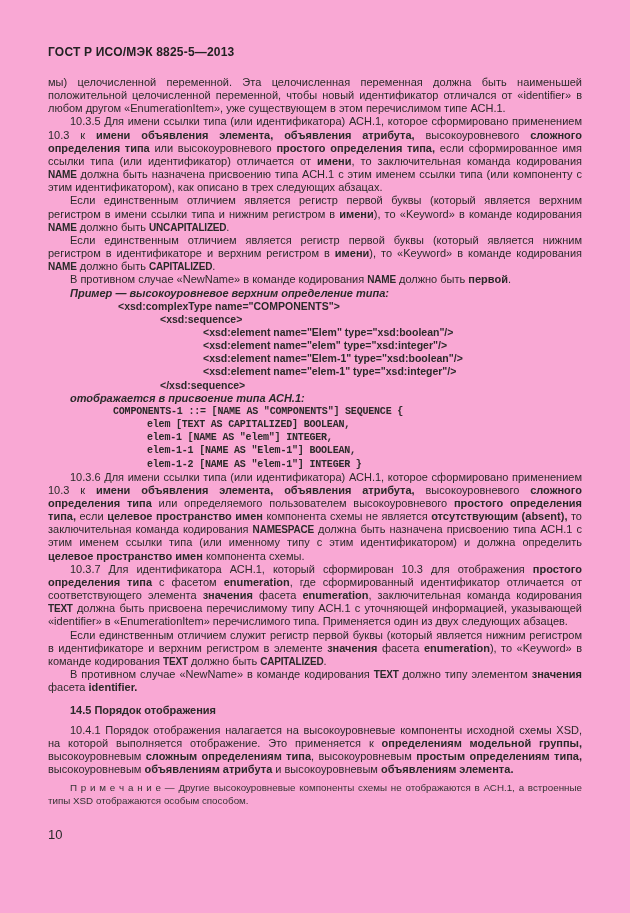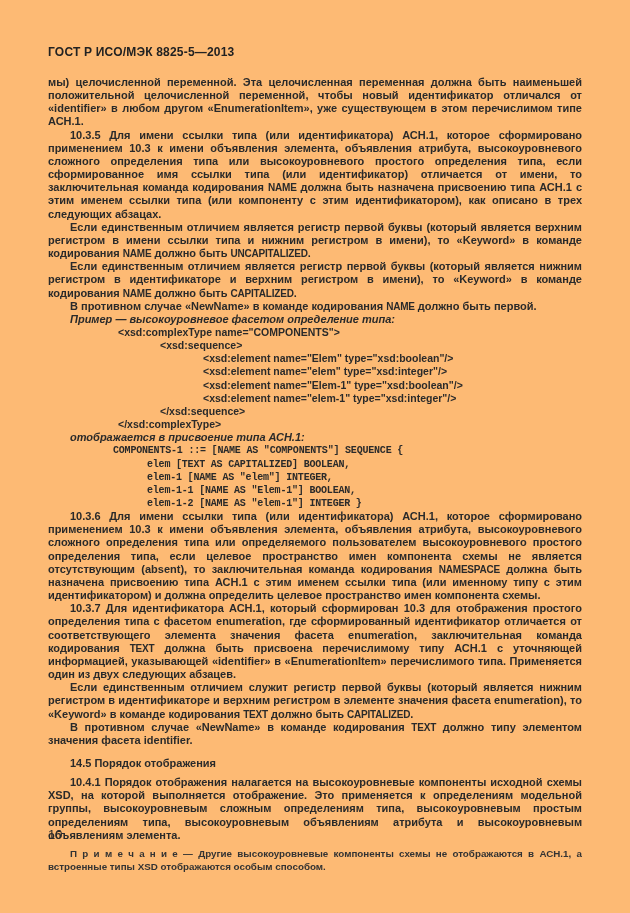--- a/index.html
+++ b/index.html
@@ -1,20 +1,20 @@
 <!DOCTYPE html>
 <html><head>
 <meta charset="utf-8">
 <style>
   html, body { margin: 0; padding: 0; background: #ffffff; }
   .page {
     position: relative;
     width: 630px;
     height: 913px;
-    background: #fdba74;
+    background: #f9a8d4;
     font-family: "Liberation Sans", sans-serif;
     color: #2a2a2a;
     overflow: hidden;
   }
   .header {
     position: absolute;
     top: 45px;
     left: 48px;
     font-size: 12px;
     font-weight: bold;
@@ -43,21 +43,21 @@
     margin: 10px 0 6px 0;
   }
   .note {
     font-size: 9.8px;
     line-height: 12.6px;
     text-align: justify;
     text-indent: 22px;
     margin-top: 6px;
     color: #333333;
   }
-  .run-n { font-weight: bold; }
+  .run-n { font-weight: normal; }
   .run-b { font-weight: bold; }
   .run-bi { font-weight: bold; font-style: italic; }
   .run-m {
     font-family: Liberation Sans, sans-serif;
     font-weight: bold;
     font-size: 10px;
     letter-spacing: -0.2px;
     margin-top: 14px;
   }
   .code { margin: 0; }
@@ -93,30 +93,29 @@
 
 <div class="page">
   <div class="header">ГОСТ Р ИСО/МЭК 8825-5—2013</div>
 
   <div class="content">
       <p class="para no-indent"><span class="run-n">мы) целочисленной переменной. Эта целочисленная переменная должна быть наименьшей положительной целочисленной переменной, чтобы новый идентификатор отличался от «identifier» в любом другом «EnumerationItem», уже существующем в этом перечислимом типе АСН.1.</span></p>
       <p class="para"><span class="run-n">10.3.5 Для имени ссылки типа (или идентификатора) АСН.1, которое сформировано применением 10.3 к </span><span class="run-b">имени объявления элемента, объявления атрибута,</span><span class="run-n"> высокоуровневого </span><span class="run-b">сложного определения типа</span><span class="run-n"> или высокоуровневого </span><span class="run-b">простого определения типа,</span><span class="run-n"> если сформированное имя ссылки типа (или идентификатор) отличается от </span><span class="run-b">имени</span><span class="run-n">, то заключительная команда кодирования </span><span class="run-m">NAME</span><span class="run-n"> должна быть назначена присвоению типа АСН.1 с этим именем ссылки типа (или компоненту с этим идентификатором), как описано в трех следующих абзацах.</span></p>
       <p class="para"><span class="run-n">Если единственным отличием является регистр первой буквы (который является верхним регистром в имени ссылки типа и нижним регистром в </span><span class="run-b">имени</span><span class="run-n">), то «Keyword» в команде кодирования </span><span class="run-m">NAME</span><span class="run-n"> должно быть </span><span class="run-m">UNCAPITALIZED</span><span class="run-n">.</span></p>
       <p class="para"><span class="run-n">Если единственным отличием является регистр первой буквы (который является нижним регистром в идентификаторе и верхним регистром в </span><span class="run-b">имени</span><span class="run-n">), то «Keyword» в команде кодирования </span><span class="run-m">NAME</span><span class="run-n"> должно быть </span><span class="run-m">CAPITALIZED</span><span class="run-n">.</span></p>
       <p class="para"><span class="run-n">В противном случае «NewName» в команде кодирования </span><span class="run-m">NAME</span><span class="run-n"> должно быть </span><span class="run-b">первой</span><span class="run-n">.</span></p>
-      <p class="para"><span class="run-bi">Пример — высокоуровневое фасетом определение типа:</span></p>
+      <p class="para"><span class="run-bi">Пример — высокоуровневое верхним определение типа:</span></p>
       <div class="code code-xsd">
         <div class="code-line lvl-0">&lt;xsd:complexType name="COMPONENTS"&gt;</div>
         <div class="code-line lvl-1">&lt;xsd:sequence&gt;</div>
         <div class="code-line lvl-2">&lt;xsd:element name="Elem" type="xsd:boolean"/&gt;</div>
         <div class="code-line lvl-2">&lt;xsd:element name="elem" type="xsd:integer"/&gt;</div>
         <div class="code-line lvl-2">&lt;xsd:element name="Elem-1" type="xsd:boolean"/&gt;</div>
         <div class="code-line lvl-2">&lt;xsd:element name="elem-1" type="xsd:integer"/&gt;</div>
         <div class="code-line lvl-1">&lt;/xsd:sequence&gt;</div>
-        <div class="code-line lvl-0">&lt;/xsd:complexType&gt;</div>
       </div>
       <p class="para"><span class="run-bi">отображается в присвоение типа АСН.1:</span></p>
       <div class="code code-asn">
         <div class="code-line lvl-0">COMPONENTS-1 ::= [NAME AS "COMPONENTS"] SEQUENCE {</div>
         <div class="code-line lvl-1">elem [TEXT AS CAPITALIZED] BOOLEAN,</div>
         <div class="code-line lvl-1">elem-1 [NAME AS "elem"] INTEGER,</div>
         <div class="code-line lvl-1">elem-1-1 [NAME AS "Elem-1"] BOOLEAN,</div>
         <div class="code-line lvl-1">elem-1-2 [NAME AS "elem-1"] INTEGER }</div>
       </div>
       <p class="para"><span class="run-n">10.3.6 Для имени ссылки типа (или идентификатора) АСН.1, которое сформировано применением 10.3 к </span><span class="run-b">имени объявления элемента, объявления атрибута,</span><span class="run-n"> высокоуровневого </span><span class="run-b">сложного определения типа</span><span class="run-n"> или определяемого пользователем высокоуровневого </span><span class="run-b">простого определения типа,</span><span class="run-n"> если </span><span class="run-b">целевое пространство имен</span><span class="run-n"> компонента схемы не является </span><span class="run-b">отсутствующим (absent),</span><span class="run-n"> то заключительная команда кодирования </span><span class="run-m">NAMESPACE</span><span class="run-n"> должна быть назначена присвоению типа АСН.1 с этим именем ссылки типа (или именному типу с этим идентификатором) и должна определить </span><span class="run-b">целевое пространство имен</span><span class="run-n"> компонента схемы.</span></p>

